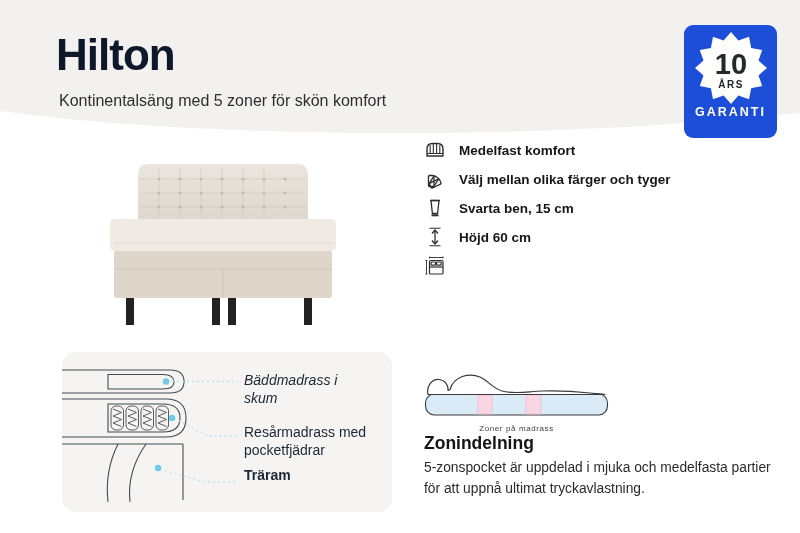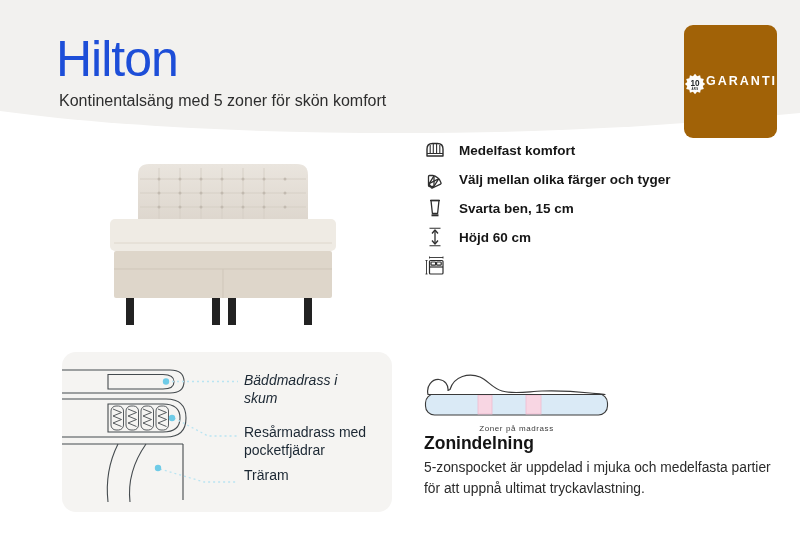--- a/index.html
+++ b/index.html
@@ -7,32 +7,32 @@
     width:800px;height:533px;position:relative;overflow:hidden;
     background:#ffffff;
     font-family:"Liberation Sans","DejaVu Sans",sans-serif;
     -webkit-font-smoothing:antialiased;
   }
 
   
   .hero-wave{position:absolute;top:0;left:0;}
   .page-title{
     position:absolute;left:56px;top:30px;
-    font-size:50px;font-weight:400;letter-spacing:-1px;color:#1d4ed8;
+    font-size:44px;font-weight:700;letter-spacing:-1px;color:#0f172a;
   }
   .page-subtitle{
     position:absolute;left:59px;top:92px;
     font-size:16px;color:#2e2e2e;text-align:center;
   }
 
   
   .badge{
     position:absolute;left:684px;top:25px;width:93px;height:113px;
-    background:#a16207;border-radius:9px;
-    display:flex;flex-direction:row;align-items:center;
+    background:#1d4ed8;border-radius:9px;
+    display:flex;flex-direction:column;align-items:center;
   }
   .badge svg{margin-top:4px;}
   .badge .star-num{font-size:29px;font-weight:800;fill:#23292b;}
   .badge .star-unit{font-size:10px;font-weight:700;letter-spacing:1.5px;fill:#23292b;}
   .badge-label{
     color:#ffffff;font-size:12.5px;font-weight:700;letter-spacing:2px;margin-top:-2px;
   }
 
   
   .bed-wrap{position:absolute;left:88px;top:148px;}
@@ -52,21 +52,21 @@
   .card{
     position:absolute;left:62px;top:352px;width:330px;height:160px;
     background:#f5f4f2;border-radius:14px;
   }
   .card svg{position:absolute;left:0;top:0;}
   .callout-label{
     position:absolute;font-size:14px;font-weight:500;color:#1b2733;line-height:1.32;
   }
   .callout-1{left:182px;top:19px;width:110px;font-style:italic;}
   .callout-2{left:182px;top:71px;width:145px;}
-  .callout-3{left:182px;top:114px;width:120px;}
+  .callout-3{left:182px;top:114px;width:120px;font-weight:bold;}
 
   
   .zone-diagram{position:absolute;left:424px;top:363px;width:185px;}
   .zone-caption{
     width:185px;text-align:center;font-size:8px;color:#3c3c3c;
     letter-spacing:0.6px;margin-top:3px;
   }
   .zone-heading{
     position:absolute;left:424px;top:433px;
     font-size:17.5px;font-weight:800;color:#141414;

